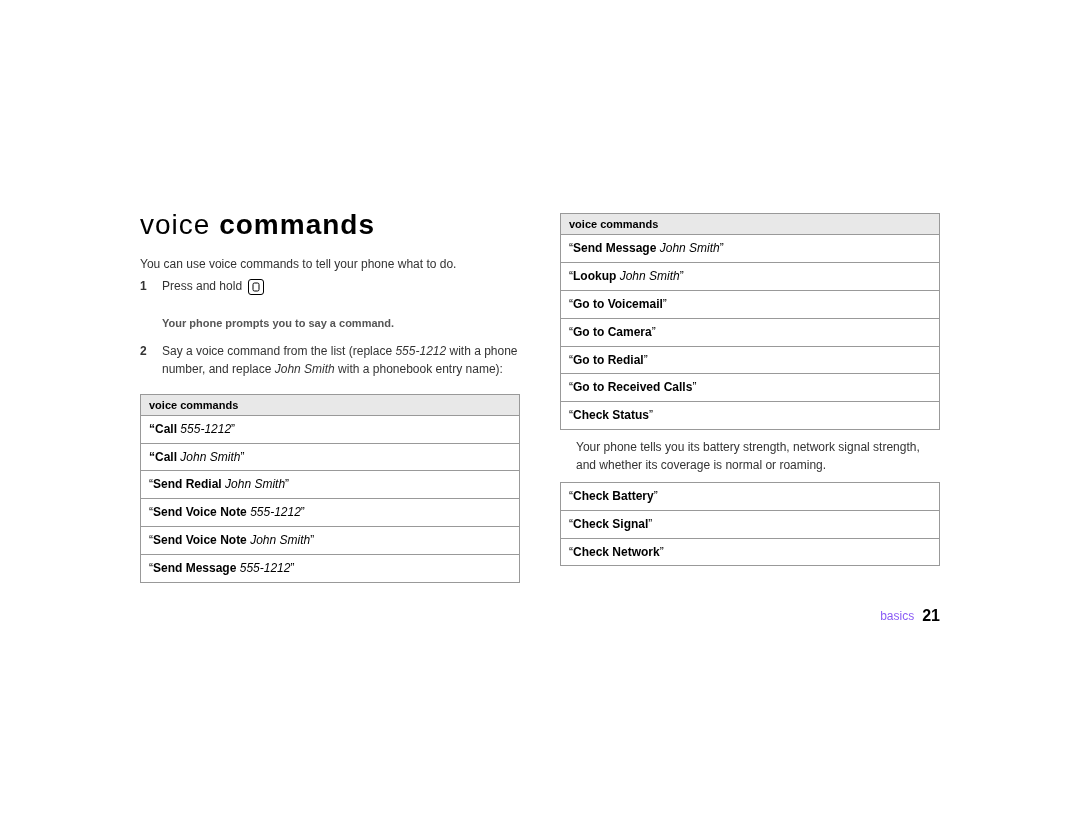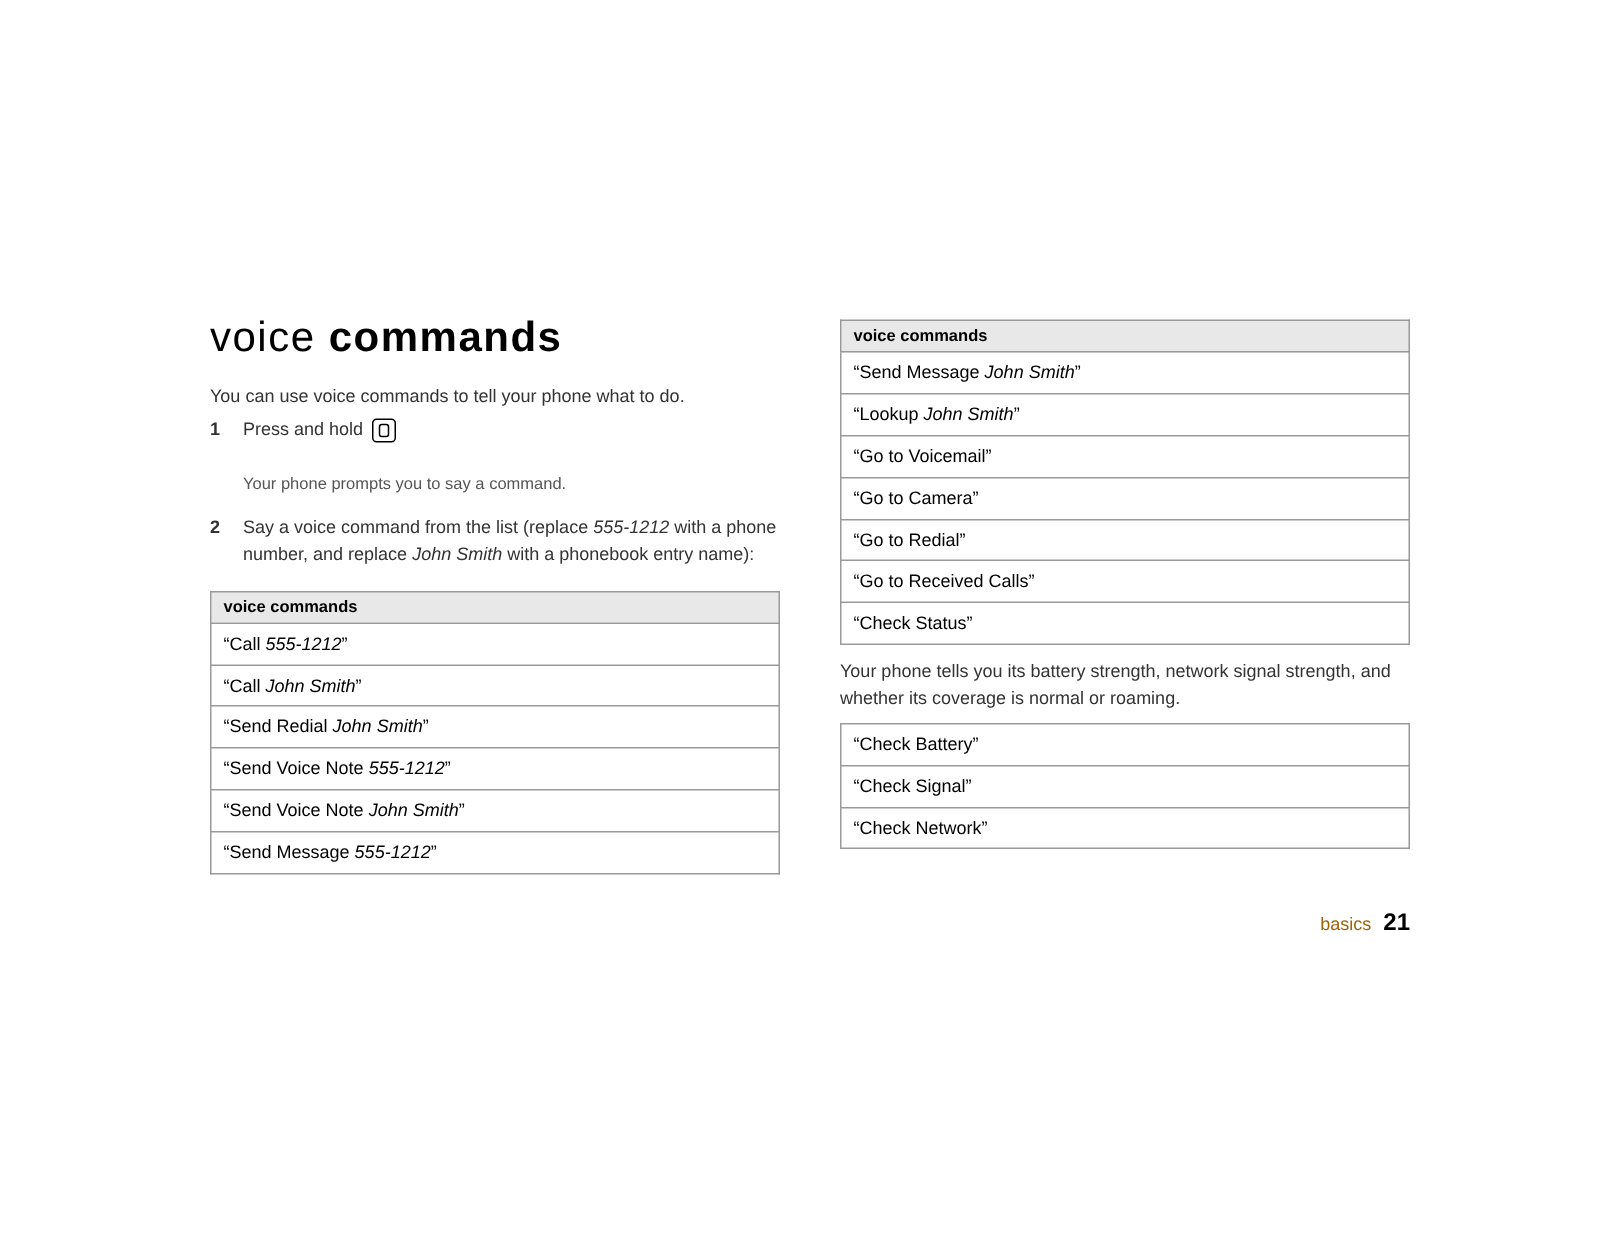--- a/index.html
+++ b/index.html
@@ -83,20 +83,21 @@
     }
 
     .numbered-list li .content {
       flex: 1;
     }
 
     .numbered-list li .content p {
       margin-top: 20px;
       font-size: 11px;
       color: #555;
+      font-weight: bold;
     }
 
     .numbered-list li .content em {
       font-style: italic;
     }
 
     .voice-icon {
       display: inline-block;
       width: 16px;
       height: 16px;
@@ -140,42 +141,42 @@
       padding: 5px 8px;
       font-size: 12px;
       line-height: 1.4;
     }
 
     .voice-table td em {
       font-style: italic;
     }
 
     .voice-table td strong {
-      font-weight: normal;
+      font-weight: bold;
     }
 
     .check-status-desc {
       font-size: 12px;
       line-height: 1.5;
       color: #333;
-      margin: 8px 0;
+      margin: 8px 16px;
     }
 
     .footer-row {
       width: 100%;
       display: flex;
       justify-content: flex-end;
       align-items: center;
       margin-top: 24px;
       gap: 8px;
     }
 
     .footer-label {
       font-size: 12px;
-      color: #a16207;
+      color: #8b5cf6;
     }
 
     .footer-page {
       font-size: 16px;
       font-weight: bold;
       color: #000;
     }
   </style>
 </head>
 <body>

